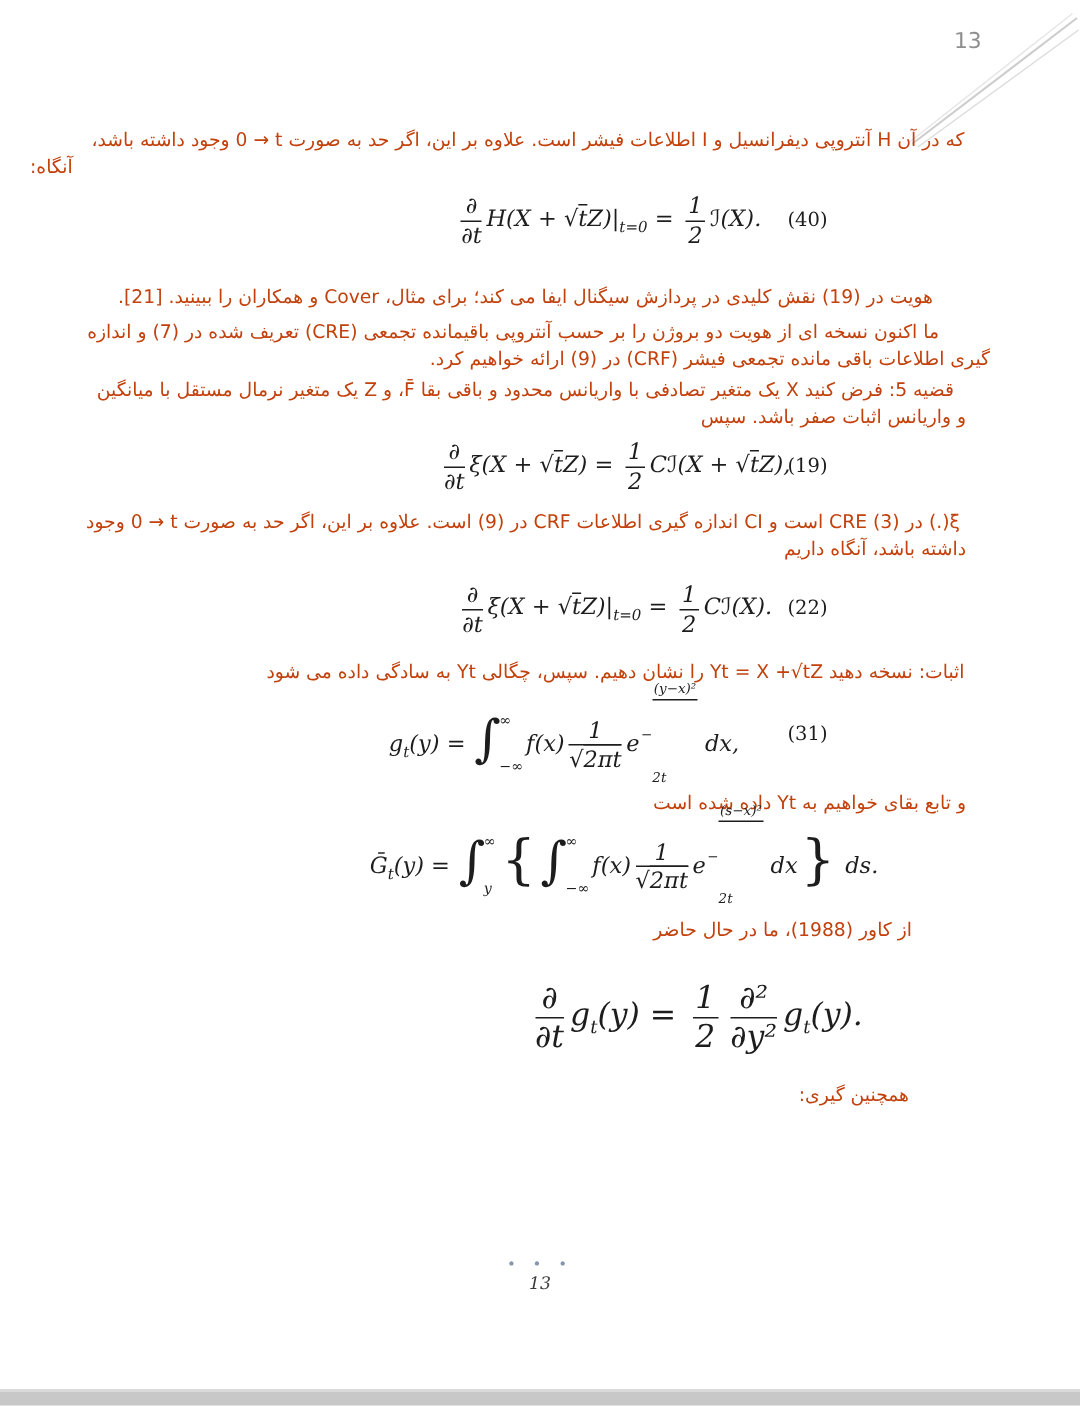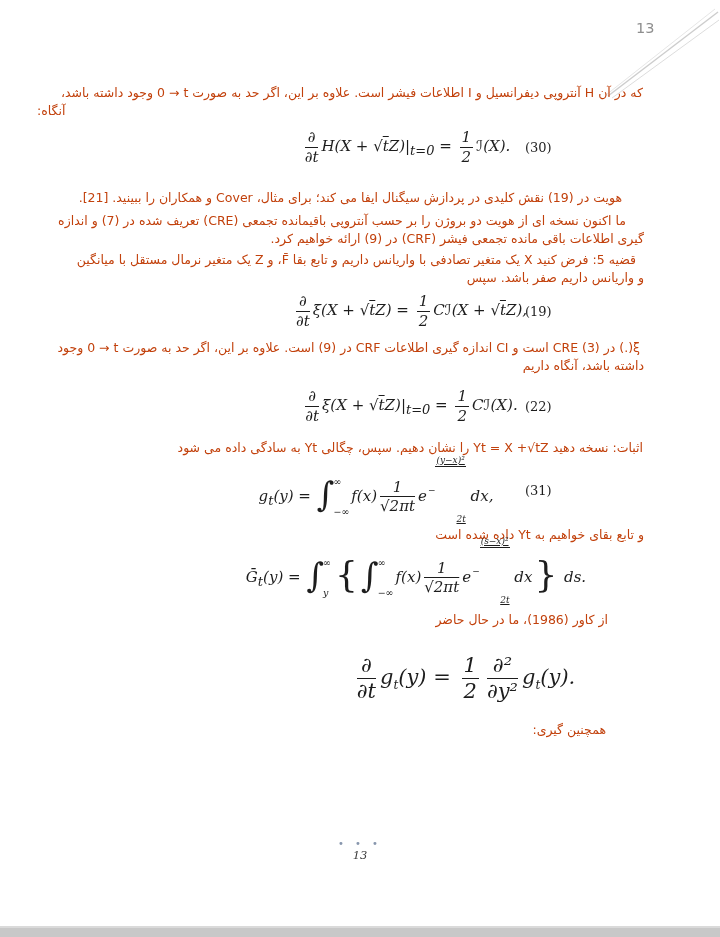--- a/index.html
+++ b/index.html
@@ -17,23 +17,23 @@
   .eq{
     position:absolute;left:0;width:720px;display:flex;align-items:center;justify-content:center;
     font-family:"DejaVu Serif","DejaVu Sans",serif;font-style:italic;font-size:15px;color:#1d1d1d;
   }
   .eqbody{display:inline-block;white-space:nowrap;}
   .tag{position:absolute;left:525px;top:50%;transform:translateY(-50%);font-style:normal;font-size:13px;}
   .frac{display:inline-block;vertical-align:middle;text-align:center;line-height:1.08;margin:0 3px;}
   .frac .fn{display:block;border-bottom:1px solid currentColor;padding:0 2px 1px;}
   .frac .fd{display:block;padding-top:1px;}
   .ol{text-decoration:overline;}
-  sub{font-size:13px;}
+  sub{font-size:10px;}
   .exp{display:inline-block;vertical-align:8px;font-size:9px;line-height:1;margin-left:1px;}
-  .sfrac{display:inline-block;vertical-align:middle;text-align:right;line-height:1.1;text-decoration:underline;}
+  .sfrac{display:inline-block;vertical-align:middle;text-align:left;line-height:1.1;}
   .sfrac .sn{display:block;border-bottom:1px solid currentColor;padding:0 1px;}
   .sfrac .sd{display:block;margin-top:48px;}
   .int{display:inline-block;vertical-align:middle;margin:0 2px 0 1px;}
   .ig{font-size:34px;font-style:normal;line-height:1;display:inline-block;vertical-align:middle;transform:translateY(-3px);}
   .ilims{display:inline-flex;flex-direction:column;justify-content:space-between;height:40px;font-size:9.5px;line-height:1;vertical-align:middle;margin-left:-1px;}
   .brace{font-size:36px;font-style:normal;display:inline-block;vertical-align:middle;line-height:1;transform:translateY(-3px);margin:0 2px;}
   .eq-big{font-size:21px;}
   .eq-big sub{font-size:12px;}
   .eq-big .frac{margin:0 4px;}
   .dots{position:absolute;top:838px;left:0;width:720px;text-align:center;color:#8796ad;font-size:10px;letter-spacing:4px;}
@@ -45,34 +45,34 @@
 <body>
 
 <div class="pg-top">13</div>
 <svg class="pen" width="124" height="96" viewBox="0 0 124 96">
   <line x1="12" y1="88" x2="122" y2="4" stroke="#cdcdcd" stroke-width="1.4"></line>
   <line x1="16" y1="90" x2="123" y2="12" stroke="#dddddd" stroke-width="1"></line>
   <line x1="10" y1="87" x2="119" y2="1" stroke="#e6e6e6" stroke-width="1"></line>
 </svg>
 
 <div class="fa" style="top:85px;right:77px">که در آن H آنتروپی دیفرانسیل و I اطلاعات فیشر است. علاوه بر این، اگر حد به صورت ‭0 → t‬ وجود داشته باشد،</div>
-<div class="fa" style="top:103px;left:37px">آنگاه:</div>
+<div class="fa" style="top:103px;left:20px">آنگاه:</div>
 
 <div class="eq" style="top:126px;height:42px;padding-left:46px">
   <span class="eqbody"><span class="frac"><span class="fn">∂</span><span class="fd">∂t</span></span><span>H(X + √</span><span class="ol">t</span><span>Z)|</span><sub>t=0</sub><span> = </span><span class="frac"><span class="fn">1</span><span class="fd">2</span></span><span>ℐ(X).</span></span>
-  <span class="tag">(30)</span>
+  <span class="tag">(40)</span>
 </div>
 
 <div class="fa" style="top:190px;right:98px">هویت در (19) نقش کلیدی در پردازش سیگنال ایفا می کند؛ برای مثال، Cover و همکاران را ببینید. [21].</div>
 
 <div class="fa" style="top:213px;right:94px">ما اکنون نسخه ای از هویت دو بروژن را بر حسب آنتروپی باقیمانده تجمعی (CRE) تعریف شده در (7) و اندازه</div>
-<div class="fa" style="top:231px;right:76px">گیری اطلاعات باقی مانده تجمعی فیشر (CRF) در (9) ارائه خواهیم کرد.</div>
+<div class="fa" style="top:231px;right:60px">گیری اطلاعات باقی مانده تجمعی فیشر (CRF) در (9) ارائه خواهیم کرد.</div>
 
-<div class="fa" style="top:252px;right:84px">قضیه 5: فرض کنید X یک متغیر تصادفی با واریانس داریم و تابع بقا F̄، و Z یک متغیر نرمال مستقل با میانگین</div>
-<div class="fa" style="top:270px;right:76px">و واریانس داریم صفر باشد. سپس</div>
+<div class="fa" style="top:252px;right:84px">قضیه 5: فرض کنید X یک متغیر تصادفی با واریانس محدود و باقی بقا F̄، و Z یک متغیر نرمال مستقل با میانگین</div>
+<div class="fa" style="top:270px;right:76px">و واریانس اثبات صفر باشد. سپس</div>
 
 <div class="eq" style="top:290px;height:42px;padding-left:50px">
   <span class="eqbody"><span class="frac"><span class="fn">∂</span><span class="fd">∂t</span></span><span>ξ(X + √</span><span class="ol">t</span><span>Z)</span><span> = </span><span class="frac"><span class="fn">1</span><span class="fd">2</span></span><span>Cℐ(X + √</span><span class="ol">t</span><span>Z),</span></span>
   <span class="tag">(19)</span>
 </div>
 
 <div class="fa" style="top:340px;right:80px">ξ(.) در CRE (3) است و CI اندازه گیری اطلاعات CRF در (9) است. علاوه بر این، اگر حد به صورت ‭0 → t‬ وجود</div>
 <div class="fa" style="top:358px;right:76px">داشته باشد، آنگاه داریم</div>
 
 <div class="eq" style="top:385px;height:42px;padding-left:50px">
@@ -95,21 +95,21 @@
 <div class="eq" style="top:542px;height:58px;padding-left:56px">
   <span class="eqbody"><span>Ḡ</span><sub>t</sub><span>(y) = </span><span class="int"><span class="ig">∫</span><span class="ilims">
           <span>∞</span>
           <span>y</span>
         </span></span><span class="brace">{</span><span class="int"><span class="ig">∫</span><span class="ilims">
           <span>∞</span>
           <span>−∞</span>
         </span></span><span>f(x)</span><span class="frac"><span class="fn">1</span><span class="fd"><span>√</span><span class="ol">2πt</span></span></span><span>e</span><span class="exp"><span>−</span><span class="sfrac"><span class="sn">(s−x)²</span><span class="sd">2t</span></span></span><span> dx</span><span class="brace">}</span><span> ds.</span></span>
 </div>
 
-<div class="fa" style="top:612px;right:112px">از کاور (1986)، ما در حال حاضر</div>
+<div class="fa" style="top:612px;right:112px">از کاور (1988)، ما در حال حاضر</div>
 
 <div class="eq eq-big" style="top:648px;height:60px;padding-left:104px">
   <span class="eqbody"><span class="frac"><span class="fn">∂</span><span class="fd">∂t</span></span><span>g</span><sub>t</sub><span>(y) = </span><span class="frac"><span class="fn">1</span><span class="fd">2</span></span><span class="frac"><span class="fn">∂²</span><span class="fd">∂y²</span></span><span>g</span><sub>t</sub><span>(y).</span></span>
 </div>
 
 <div class="fa" style="top:722px;right:114px">همچنین گیری:</div>
 
 <div class="dots">• • •</div>
 <div class="pg-bot">13</div>
 <div class="bottombar"></div>

